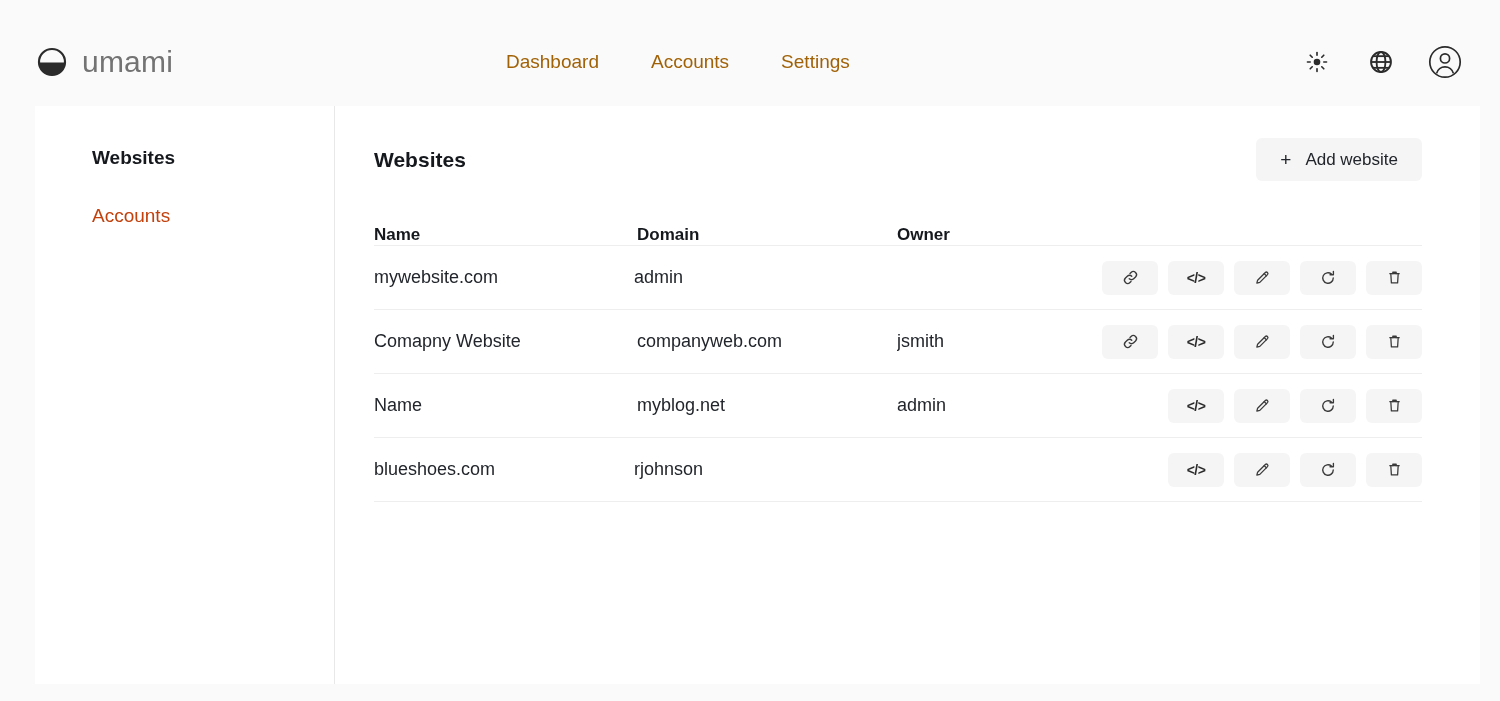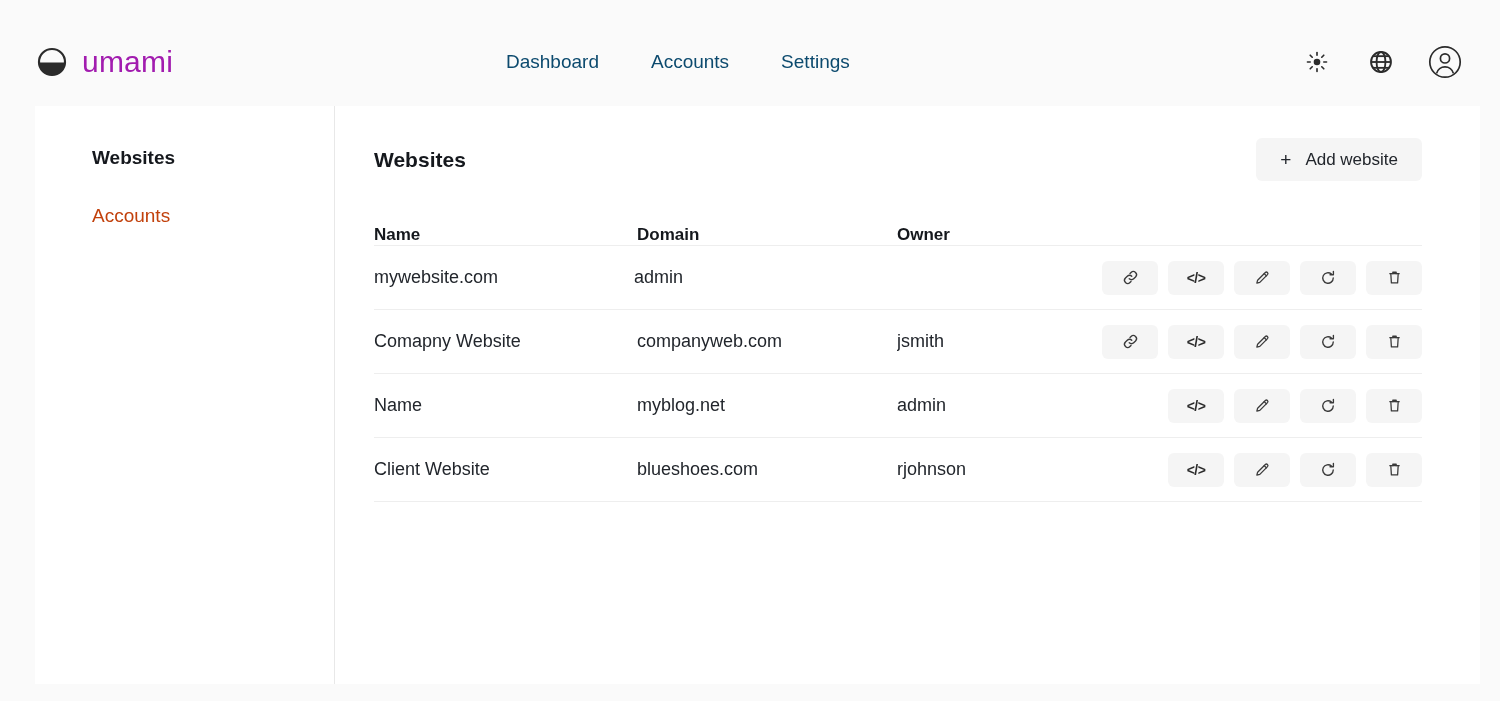--- a/index.html
+++ b/index.html
@@ -29,31 +29,31 @@
     align-items: center;
     gap: 14px;
     width: 470px;
     flex: 0 0 auto;
   }
   .brand-logo { width: 32px; height: 32px; display: block; }
   .brand-name {
     font-size: 30px;
     font-weight: 400;
     letter-spacing: .2px;
-    color: #a21caf;
+    color: #737373;
   }
   .nav {
     display: flex;
     align-items: center;
     gap: 52px;
     flex: 0 0 auto;
   }
   .nav-link {
     font-size: 19px;
-    color: #0c4a6e;
+    color: #a16207;
     text-decoration: none;
     font-weight: 400;
     cursor: pointer;
   }
   .header-actions {
     margin-left: auto;
     display: flex;
     align-items: center;
     gap: 30px;
   }
@@ -402,21 +402,20 @@
                   <path d="M5.4 6.6 h13.2"></path>
                   <path d="M9.6 6.6 V4.6 h4.8 v2"></path>
                   <path d="M6.8 6.6 l.8 13 h8.8 l.8-13"></path>
                 </svg>
               </span>
             </button>
           </div>
         </div>
 
         <div class="tr">
-          <div class="td col-name">Client Website</div>
           <div class="td col-domain">blueshoes.com</div>
           <div class="td col-owner">rjohnson</div>
           <div class="col-actions">
             <button class="act-btn">
               <span class="code-glyph">&lt;/&gt;</span>
             </button>
             <button class="act-btn">
               <span>
                 <svg width="17" height="17" viewBox="0 0 24 24" fill="none" stroke="#3a3a3a" stroke-width="1.8" stroke-linejoin="round">
                   <path d="M4 20 l1.1-4.2 L16 4.9 a2.2 2.2 0 0 1 3.1 3.1 L8.2 18.9 Z"></path>

